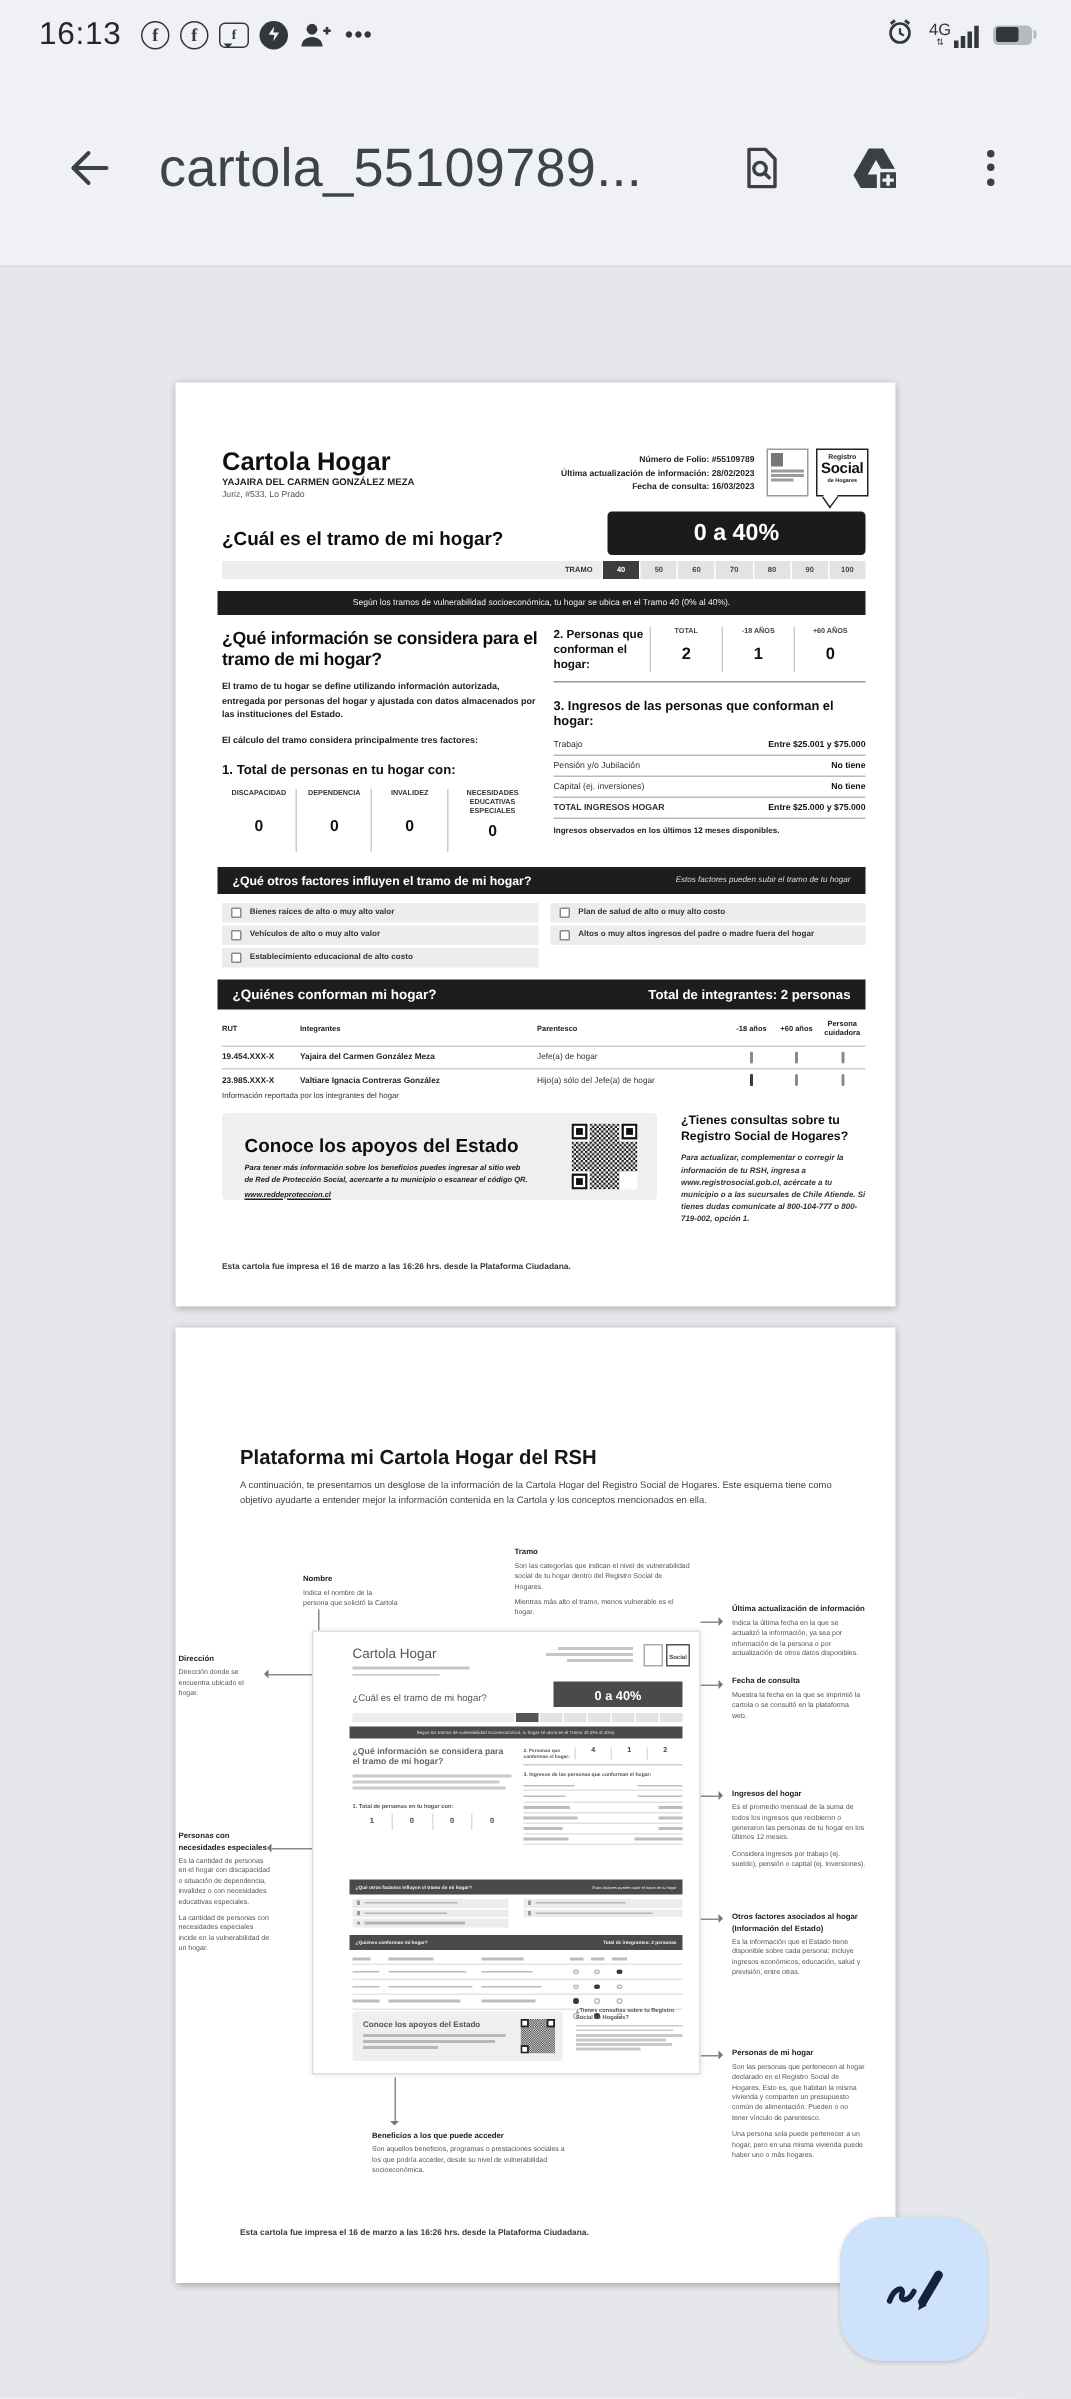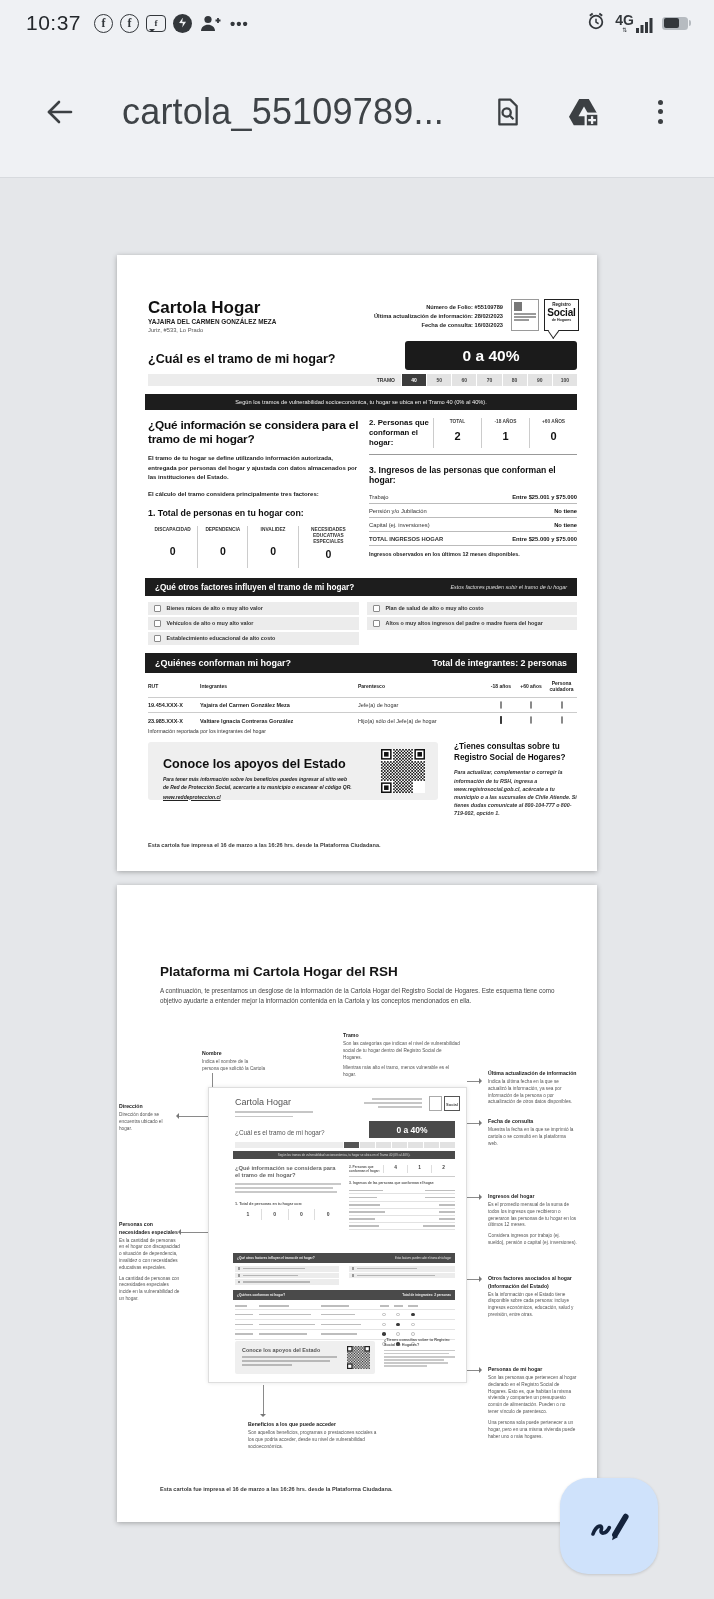--- a/index.html
+++ b/index.html
@@ -14,29 +14,29 @@
   .sb-icons { display:flex; align-items:center; gap:7px; margin-left:13px; }
   .ic-fb { width:19px; height:19px; border:1.8px solid #33373b; border-radius:50%; display:flex; align-items:center; justify-content:center; font:bold 12px "Liberation Serif",serif; color:#33373b; }
   .ic-chat { width:20px; height:17px; border:1.8px solid #33373b; border-radius:4px; position:relative; display:flex; align-items:center; justify-content:center; font:bold 9px "Liberation Serif",serif; color:#33373b; }
   .ic-chat::after { content:""; position:absolute; left:2px; bottom:-4px; border:3px solid transparent; border-top-color:#33373b; }
   .ic-msgr { width:19px; height:19px; background:#33373b; border-radius:50%; position:relative; }
   .ic-msgr::after { content:""; position:absolute; left:6px; top:4px; width:7px; height:10px; background:#eff1f4; clip-path:polygon(0 55%,55% 0,45% 42%,100% 42%,45% 100%,55% 58%); }
   .ic-padd { position:relative; width:22px; height:19px; }
   .sb-more { font-size:15px; font-weight:bold; color:#33373b; letter-spacing:1px; margin-left:2px; }
   .sb-right { margin-left:auto; display:flex; align-items:center; gap:9px; }
   .sb-net { display:flex; align-items:flex-end; gap:2px; }
-  .net-label { font-size:14px; font-weight:bold; color:#33373b; line-height:1; }
+  .net-label { font-size:11px; font-weight:normal; color:#33373b; line-height:1; }
   .net-arrows { font-size:6px; color:#33373b; line-height:1; font-family:"DejaVu Sans",sans-serif; }
   .batt { width:26px; height:13px; border-radius:3.5px; background:#b6bbc0; position:relative; }
   .batt .lvl { position:absolute; left:1.5px; top:1.5px; bottom:1.5px; width:58%; background:#33373b; border-radius:2px; }
   .batt::after { content:""; position:absolute; right:-3px; top:3.5px; width:2.5px; height:6px; background:#b6bbc0; border-radius:0 2px 2px 0; }
 
   .appbar { position:absolute; top:46px; left:0; right:0; height:131px; display:flex; align-items:center; padding:0 30px; }
   .ab-back { width:44px; height:44px; display:flex; align-items:center; justify-content:center; margin-left:8px; }
-  .ab-title { font-size:36px; color:#3e4347; margin-left:40px; white-space:nowrap; overflow:hidden; flex:1; letter-spacing:.2px; }
+  .ab-title { font-size:36px; color:#3e4347; margin-left:24px; white-space:nowrap; overflow:hidden; flex:1; letter-spacing:.2px; }
   .ab-actions { display:flex; align-items:center; gap:40px; margin-right:6px; }
   .ab-ic { width:36px; height:36px; display:flex; align-items:center; justify-content:center; }
   .dots3 { display:flex; flex-direction:column; gap:4.5px; }
   .dots3 i { width:5px; height:5px; border-radius:50%; background:#3c4043; }
 
   
   .content { position:absolute; top:179px; left:0; right:0; bottom:0; }
   .page { position:absolute; left:117px; width:480px; background:#fff; box-shadow:0 1px 5px rgba(0,0,0,.30); }
   .page1 { top:76px;  height:616px; }
   .page2 { top:706px; height:637px; }
@@ -185,21 +185,21 @@
   
   .fab { position:absolute; left:560px; top:1478px; width:98px; height:96px; border-radius:28px; background:#cfe2fb; display:flex; align-items:center; justify-content:center; box-shadow:0 1px 3px rgba(0,0,0,.15); }
 </style>
 </head>
 <body>
 
 <div class="phone">
 
   <div class="topchrome">
     <div class="statusbar">
-      <span class="sb-time">10:37</span>
+      <span class="sb-time">16:13</span>
       <span class="sb-icons">
         <span class="ic-fb">f</span>
         <span class="ic-fb">f</span>
         <span class="ic-chat">f</span>
         <span class="ic-msgr"></span>
         <span class="ic-padd">
           <svg width="22" height="19" viewBox="0 0 22 19">
               <circle cx="9" cy="5.5" r="3.6" fill="#33373b"></circle>
               <path d="M2 17c0-4 3.2-6.3 7-6.3s7 2.3 7 6.3z" fill="#33373b"></path>
               <path d="M16.5 6.5h5M19 4v5" stroke="#33373b" stroke-width="1.8"></path>

